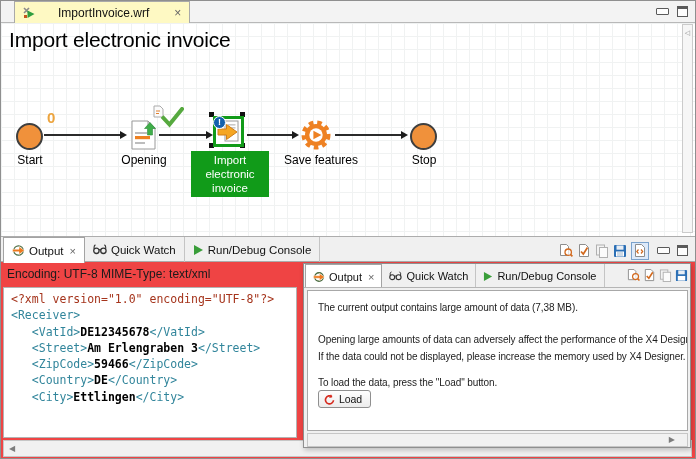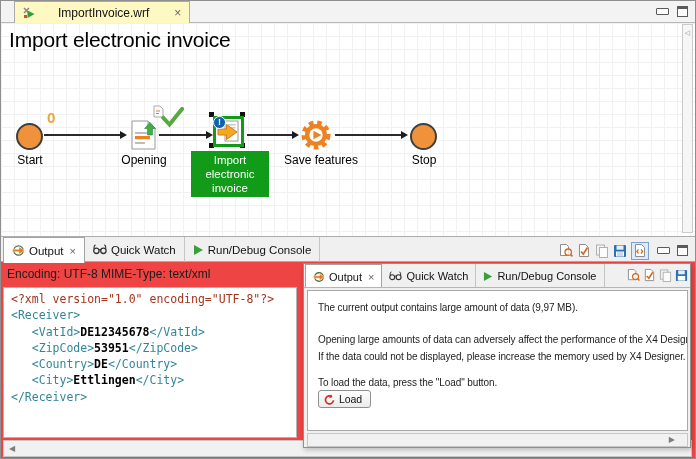--- a/index.html
+++ b/index.html
@@ -210,24 +210,24 @@
       <span class="maxbtn"></span>
     </div>
   </div>
 
   <div class="pbody">
     <div class="encoding">Encoding: UTF-8 MIME-Type: text/xml</div>
     <div class="xmlbox">
         <div class="xline"><span class="x-pi">&lt;?xml version="1.0" encoding="UTF-8"?&gt;</span></div>
         <div class="xline"><span class="x-tag">&lt;Receiver&gt;</span></div>
         <div class="xline"><span class="x-sp">   </span><span class="x-tag">&lt;VatId&gt;</span><span class="x-val">DE12345678</span><span class="x-tag">&lt;/VatId&gt;</span></div>
-        <div class="xline"><span class="x-sp">   </span><span class="x-tag">&lt;ZipCode&gt;</span><span class="x-val">53951</span><span class="x-tag">&lt;/ZipCode&gt;</span></div>
+        <div class="xline"><span class="x-sp">   </span><span class="x-tag">&lt;Street&gt;</span><span class="x-val">Am Erlengraben 3</span><span class="x-tag">&lt;/Street&gt;</span></div>
+        <div class="xline"><span class="x-sp">   </span><span class="x-tag">&lt;ZipCode&gt;</span><span class="x-val">59466</span><span class="x-tag">&lt;/ZipCode&gt;</span></div>
         <div class="xline"><span class="x-sp">   </span><span class="x-tag">&lt;Country&gt;</span><span class="x-val">DE</span><span class="x-tag">&lt;/Country&gt;</span></div>
         <div class="xline"><span class="x-sp">   </span><span class="x-tag">&lt;City&gt;</span><span class="x-val">Ettlingen</span><span class="x-tag">&lt;/City&gt;</span></div>
-        <div class="xline"><span class="x-tag">&lt;/Receiver&gt;</span></div>
       </div>
     <div class="hscroll">
       <span class="scrl">◀</span>
     </div>
 
     <div class="fpanel">
       <div class="ftabbar">
         <div class="ftab active">
           <svg width="12" height="12" viewBox="0 0 13 13">
             <circle cx="6.5" cy="6.5" r="4.6" fill="none" stroke="#4a6b3f" stroke-width="1.4"></circle>
@@ -265,21 +265,21 @@
             <rect x="4.5" y="3.5" width="8" height="10" fill="#fbfbfb" stroke="#b0b0b0"></rect>
           </svg>
           <svg width="13" height="13" viewBox="0 0 14 14">
             <rect x="1" y="1" width="12" height="12" rx="1" fill="#2b6fb5"></rect>
             <rect x="3.5" y="1.5" width="7" height="4.2" fill="#e8eef5"></rect>
             <rect x="3" y="7.5" width="8" height="5" fill="#fff"></rect>
           </svg>
         </div>
       </div>
       <div class="fcontent">
-        <div class="msg" style="top:11px">The current output contains large amount of data (9,97 MB).</div>
+        <div class="msg" style="top:11px">The current output contains large amount of data (7,38 MB).</div>
         <div class="msg" style="top:43px">Opening large amounts of data can adversely affect the performance of the X4 Designer.</div>
         <div class="msg" style="top:60px">If the data could not be displayed, please increase the memory used by X4 Designer.</div>
         <div class="msg" style="top:86px">To load the data, press the "Load" button.</div>
         <div class="loadbtn">
           <svg width="11" height="11" viewBox="0 0 12 12">
             <path d="M10.4 6.8 A4.4 4.4 0 1 1 8.7 2.9" fill="none" stroke="#d62b1f" stroke-width="1.8"></path>
             <path d="M7.6 0.2 L9 3.6 L5.6 4.4 Z" fill="#d62b1f"></path>
           </svg>
           <span>Load</span>
         </div>

